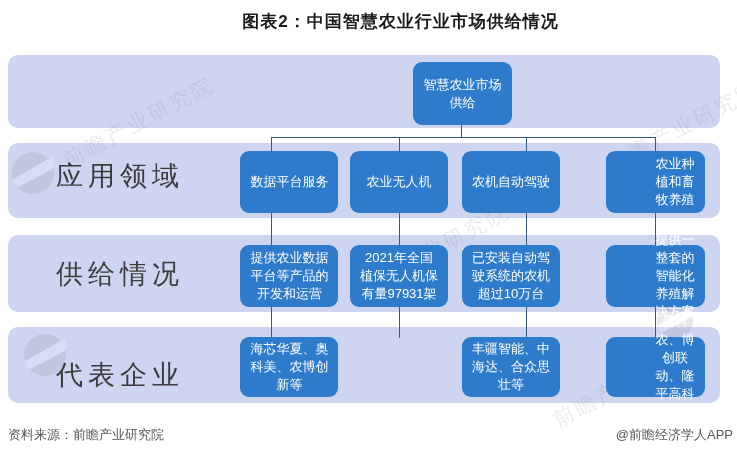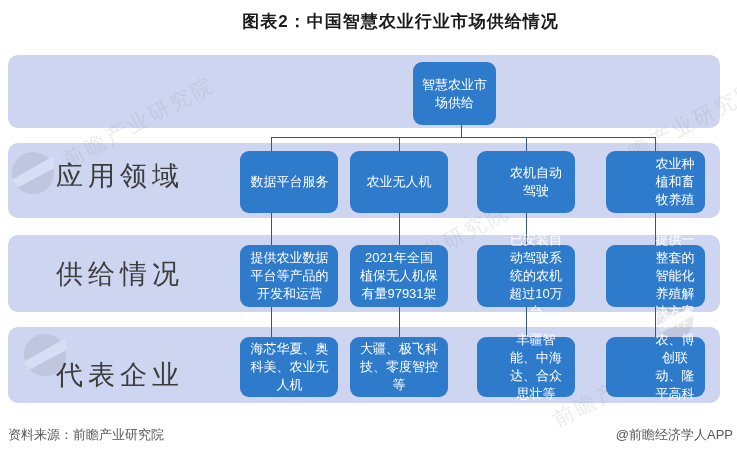--- a/index.html
+++ b/index.html
@@ -27,25 +27,25 @@
 
   .row-label{position:absolute;left:25px;width:190px;display:flex;align-items:center;
              justify-content:center;font-size:27px;letter-spacing:5px;color:var(--label_text);}
   .row-label.l1{top:143px;height:66px;}
   .row-label.l2{top:235px;height:77px;font-family:Liberation Mono, monospace;}
   .row-label.l3{top:327px;height:96px;}
 
   .node{position:absolute;width:98px;background:var(--box_blue);border-radius:9px;
         color:var(--box_text);display:flex;align-items:center;justify-content:center;
         text-align:center;font-size:13px;line-height:1.38;padding:2px 9px;}
-  .root-node{left:413px;top:62px;width:83px;height:63px;}
+  .root-node{left:413px;top:62px;width:99px;height:63px;}
   .r1{top:151px;height:62px;}
   .r2{top:245px;height:62px;}
   .r3{top:337px;height:60px;}
-  .c1{left:240px;padding-left:10px;} .c2{left:350px;} .c3{left:477px;padding-left:29px;} .c4{left:606px;width:99px;padding-left:48px;}
+  .c1{left:240px;padding-left:10px;} .c2{left:350px;} .c3{left:462px;} .c4{left:606px;width:99px;padding-left:48px;}
 
   .vline{position:absolute;width:1px;background:var(--connector);}
   .hline{position:absolute;height:1px;background:var(--connector);}
 
   .footer-source{position:absolute;left:8px;top:426px;font-size:13px;color:var(--footer_text);}
   .footer-credit{position:absolute;right:4px;top:426px;font-size:13px;color:var(--footer_text);}
 
   .wm-text{position:absolute;color:#8a8f99;opacity:.17;font-size:21px;letter-spacing:3px;
            white-space:nowrap;transform:rotate(-28deg);pointer-events:none;}
   .wm-logo{position:absolute;opacity:.20;pointer-events:none;}
@@ -105,21 +105,20 @@
   <div class="node r1 c1">数据平台服务</div>
   <div class="node r1 c2">农业无人机</div>
   <div class="node r1 c3">农机自动驾驶</div>
   <div class="node r1 c4">农业种植和畜牧养殖</div>
 
   <div class="node r2 c1">提供农业数据平台等产品的开发和运营</div>
   <div class="node r2 c2">2021年全国植保无人机保有量97931架</div>
   <div class="node r2 c3">已安装自动驾驶系统的农机超过10万台</div>
   <div class="node r2 c4">提供一整套的智能化养殖解决方案</div>
 
-  <div class="node r3 c1">海芯华夏、奥科美、农业无人机</div>
-  <div class="node r3 c2">大疆、极飞科技、零度智控等</div>
+  <div class="node r3 c1">海芯华夏、奥科美、农博创新等</div>
   <div class="node r3 c3">丰疆智能、中海达、合众思壮等</div>
   <div class="node r3 c4">爱科农、博创联动、隆平高科等</div>
 
   <div class="footer-source">资料来源：前瞻产业研究院</div>
   <div class="footer-credit">@前瞻经济学人APP</div>
 
 </div>
 
 </body></html>

